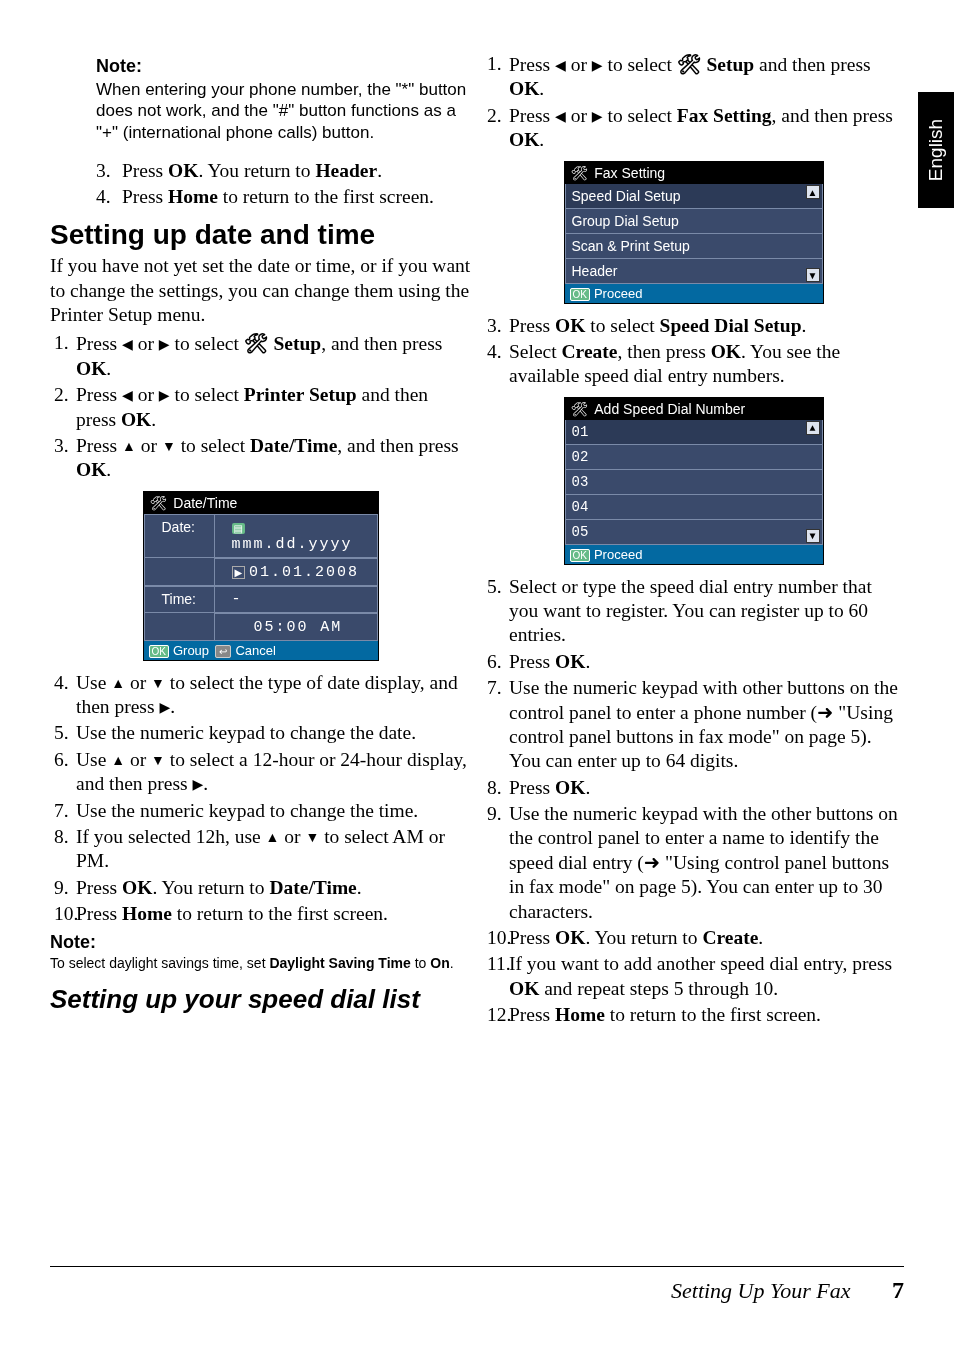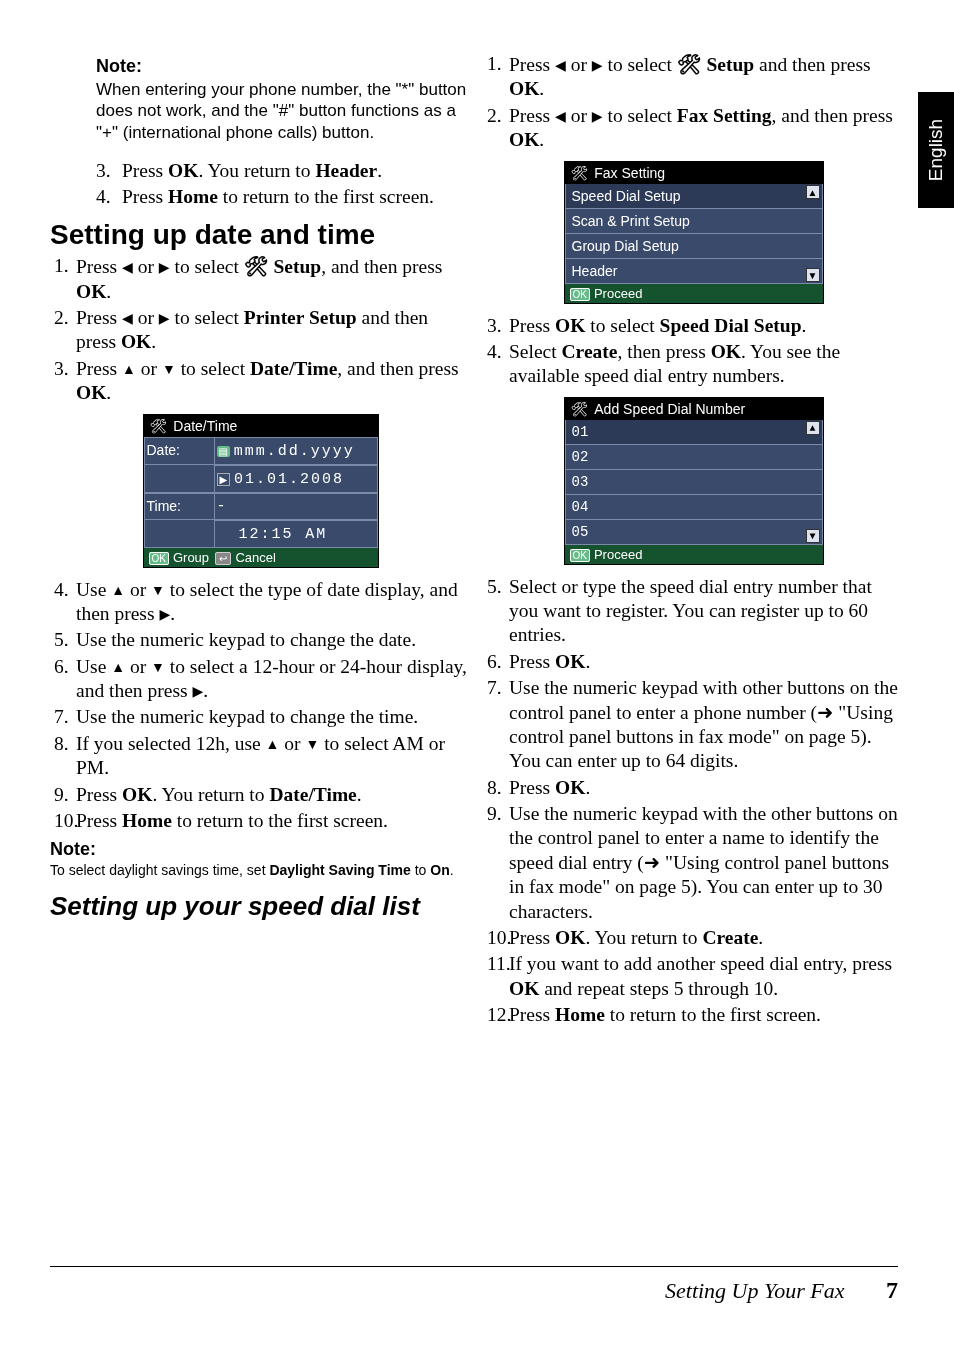--- a/index.html
+++ b/index.html
@@ -40,41 +40,41 @@
     color: #fff;
     font-family: Arial, Helvetica, sans-serif;
     font-size: 19px;
     display: flex;
     align-items: center;
     justify-content: center;
   }
   .lang-tab span { transform: rotate(-90deg); white-space: nowrap; }
   .footer {
     position: absolute;
-    left: 50px; right: 56px; bottom: 48px;
+    left: 50px; right: 50px; bottom: 48px;
     border-top: 1px solid #000;
     padding-top: 10px;
     text-align: right;
     font-style: italic;
     font-size: 22px;
   }
   .footer .pg { font-style: normal; font-weight: bold; margin-left: 36px; font-size: 24px;}
   
   .lcd { margin: 8px auto 10px auto; border: 1px solid #000; width: 260px; font-family: Arial, Helvetica, sans-serif; font-size: 14px; color: #fff; background:#000;}
   .lcd .titlebar { background:#000; color:#fff; padding:3px 6px; font-size:14px; display:flex; align-items:center; gap:6px;}
   .lcd .row { background:#3a4a6b; border:1px solid #7a8aa8; border-top:none; padding:4px 6px; position:relative;}
   .lcd .row.sel { background:#2c3a57; }
-  .lcd .footerbar { background:#14532d; color:#fff; padding:2px 5px; font-size:13px;}
+  .lcd .footerbar { background:#0369a1; color:#fff; padding:2px 5px; font-size:13px;}
   .lcd .okbtn { background:#6b8; border:1px solid #fff; padding:0 2px; font-size:10px; border-radius:2px; margin-right:4px;}
   .lcd .backbtn { background:#888; border:1px solid #ccc; padding:0 3px; font-size:10px; border-radius:2px; margin:0 4px 0 6px;}
   .lcd .arrow-up, .lcd .arrow-down { position:absolute; right:2px; background:#dde3ee; color:#000; width:14px; height:14px; font-size:10px; text-align:center; line-height:14px; border:1px solid #333;}
   .lcd .arrow-up{ top:1px; } .lcd .arrow-down{ bottom:1px; }
   .lcd.datetime { width: 236px; }
   .lcd.datetime .grid { display:grid; grid-template-columns: 70px 1fr; }
-  .lcd.datetime .cell { background:#3a4a6b; border:1px solid #7a8aa8; padding:4px 2px; }
+  .lcd.datetime .cell { background:#3a4a6b; border:1px solid #7a8aa8; padding:4px 17px; }
   .lcd.datetime .cell.lbl { border-right:none;}
   .lcd.datetime .mono { font-family: Liberation Mono, monospace; letter-spacing:2px; font-size:15px;}
   .lcd.addnum .row { font-family:'Courier New', monospace; font-size:14px;}
   .wrench { display:inline-block; font-family: Arial; }
 </style>
 </head>
 <body>
 
 <div class="lang-tab">
     <span>English</span>
@@ -91,20 +91,21 @@
           <span class="num">3.</span>
           <span class="body"><span>Press </span><b>OK</b><span>. You return to </span><b>Header</b><span>.</span></span>
         </li>
       <li>
           <span class="num">4.</span>
           <span class="body"><span>Press </span><b>Home</b><span> to return to the first screen.</span></span>
         </li>
     </ol>
 
     <h2 class="h-main">Setting up date and time</h2>
+    <p class="para">If you have not yet set the date or time, or if you want to change the settings, you can change them using the Printer Setup menu.</p>
 
     <ol class="steps">
       <li>
           <span class="num">1.</span>
           <span class="body"><span>Press </span><span class="tri">◀</span><span> or </span><span class="tri">▶</span><span> to select </span><b><span class="wrench">🛠</span><span> Setup</span></b><span>, and then press </span><b>OK</b><span>.</span></span>
         </li>
       <li>
           <span class="num">2.</span>
           <span class="body"><span>Press </span><span class="tri">◀</span><span> or </span><span class="tri">▶</span><span> to select </span><b>Printer Setup</b><span> and then press </span><b>OK</b><span>.</span></span>
         </li>
@@ -120,21 +121,21 @@
           <span>Date/Time</span>
         </div>
       <div class="grid">
         <div class="cell lbl">Date:</div>
         <div class="cell"><span style="background:#6b8;border-radius:2px;padding:0 2px;font-size:10px;">▤</span> <span class="mono">mmm.dd.yyyy</span></div>
         <div class="cell lbl" style="border-top:none;"></div>
         <div class="cell"><span style="border:1px solid #aaa;padding:0 2px;font-size:10px;">▶</span> <span class="mono">01.01.2008</span></div>
         <div class="cell lbl">Time:</div>
         <div class="cell mono">-</div>
         <div class="cell lbl" style="border-top:none;"></div>
-        <div class="cell"><span class="mono" style="margin-left:22px;">12:15</span>&nbsp;&nbsp;&nbsp;<span class="mono">AM</span></div>
+        <div class="cell"><span class="mono" style="margin-left:22px;">05:00</span>&nbsp;&nbsp;&nbsp;<span class="mono">AM</span></div>
       </div>
       <div class="footerbar"><span class="okbtn">OK</span><span>Group</span><span class="backbtn">↩</span><span>Cancel</span></div>
     </div>
 
     <ol class="steps">
       <li>
           <span class="num">4.</span>
           <span class="body"><span>Use </span><span class="tri">▲</span><span> or </span><span class="tri">▼</span><span> to select the type of date display, and then press </span><span class="tri">▶</span><span>.</span></span>
         </li>
       <li>
@@ -180,22 +181,22 @@
           <span class="body"><span>Press </span><span class="tri">◀</span><span> or </span><span class="tri">▶</span><span> to select </span><b>Fax Setting</b><span>, and then press </span><b>OK</b><span>.</span></span>
         </li>
     </ol>
 
     <div class="lcd">
       <div class="titlebar">
           <span>🛠</span>
           <span>Fax Setting</span>
         </div>
       <div class="row sel"><span>Speed Dial Setup</span><span class="arrow-up">▲</span></div>
+      <div class="row">Group Dial Setup</div>
       <div class="row">Scan &amp; Print Setup</div>
-      <div class="row">Group Dial Setup</div>
       <div class="row"><span>Header</span><span class="arrow-down">▼</span></div>
       <div class="footerbar"><span class="okbtn">OK</span><span>Proceed</span></div>
     </div>
 
     <ol class="steps">
       <li>
           <span class="num">3.</span>
           <span class="body"><span>Press </span><b>OK</b><span> to select </span><b>Speed Dial Setup</b><span>.</span></span>
         </li>
       <li>

